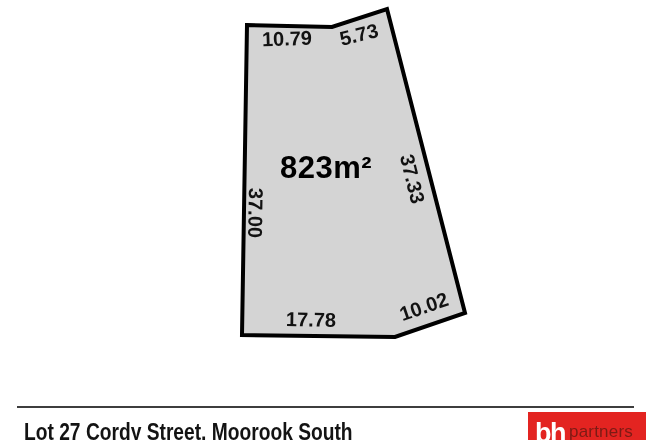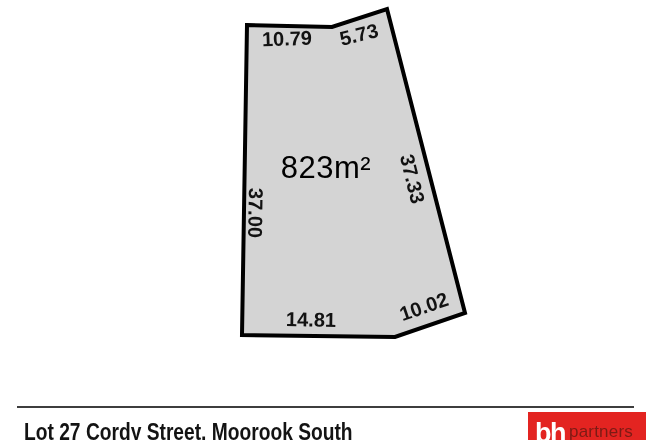--- a/index.html
+++ b/index.html
@@ -26,21 +26,21 @@
   .dim-right       {left:412px;top:179px;--r:76deg;}
   .dim-left        {left:255px;top:213px;--r:91deg;}
   .dim-bottom      {left:311px;top:320px;--r:1deg;}
   .dim-bottom-right{left:424px;top:307px;--r:-19deg;}
 
   .area-label{
     position:absolute;
     left:326px;top:168px;
     transform:translate(-50%,-50%);
     font-size:31px;
-    font-weight:400;
+    font-weight:700;
     color:#000000;
     letter-spacing:0.5px;
     white-space:nowrap;
   }
 
   .footer-rule{
     position:absolute;
     left:17px;top:406px;
     width:617px;height:2px;
     background:#3d3d3d;
@@ -92,21 +92,21 @@
   <svg class="parcel-svg" width="660" height="440" viewBox="0 0 660 440">
     <polygon points="247,25 332,27 387,9 465,313 395,337 242,335" fill="#d4d4d4" stroke="#000000" stroke-width="4" stroke-linejoin="miter"></polygon>
   </svg>
 
   <div class="area-label">823m²</div>
 
   <div class="dim dim-top">10.79</div>
   <div class="dim dim-top-right">5.73</div>
   <div class="dim dim-right">37.33</div>
   <div class="dim dim-left">37.00</div>
-  <div class="dim dim-bottom">14.81</div>
+  <div class="dim dim-bottom">17.78</div>
   <div class="dim dim-bottom-right">10.02</div>
 
   <div class="footer-rule"></div>
 
   <div class="address">Lot 27 Cordy Street, Moorook South</div>
 
   <div class="logo">
     <span class="logo-glyph">bh</span>
     <span class="logo-word">partners</span>
   </div>

